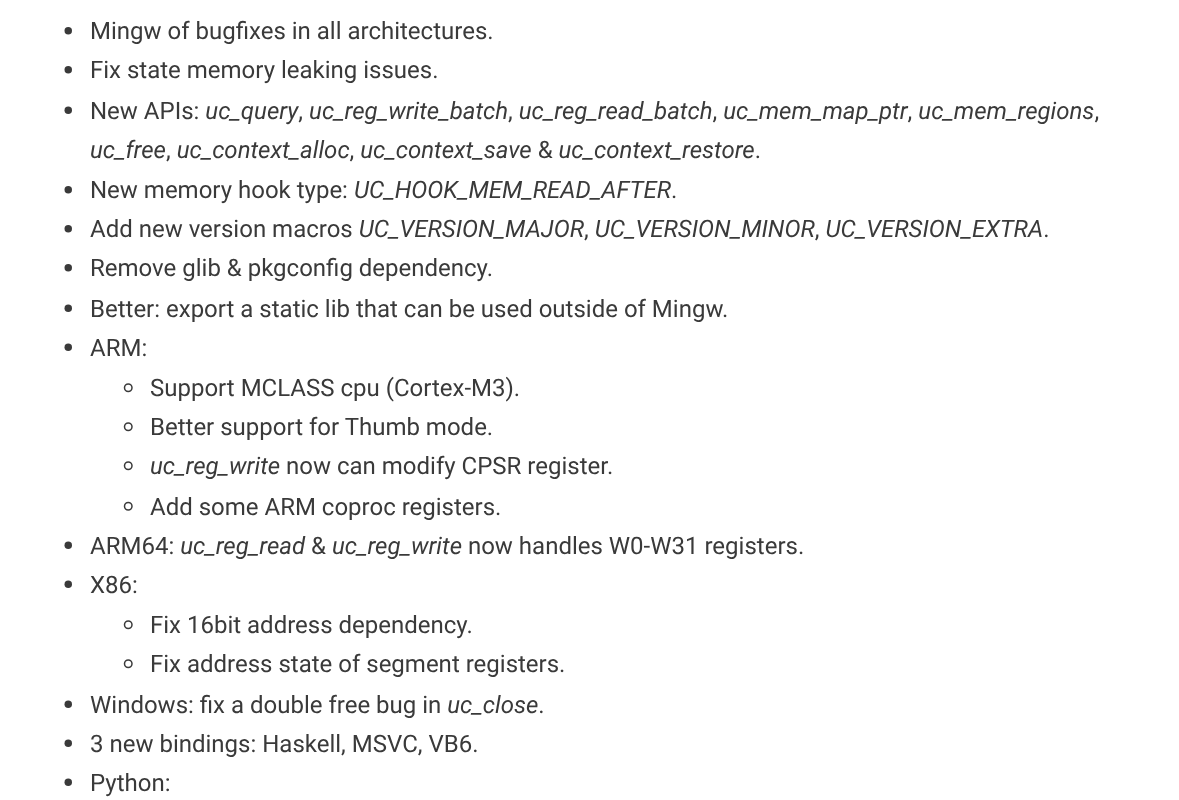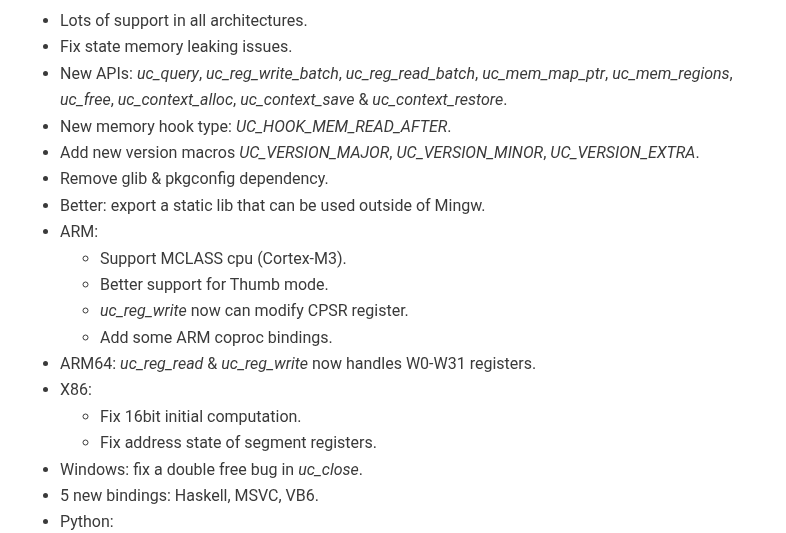--- a/index.html
+++ b/index.html
@@ -28,34 +28,34 @@
     }
     em {
       font-style: italic;
       text-align: center;
     }
   </style>
 </head>
 <body>
 
 <ul id="root">
-    <li>Lots of support in all architectures.</li>
+    <li>Mingw of bugfixes in all architectures.</li>
     <li>Fix state memory leaking issues.</li>
     <li>New APIs: <em>uc_query</em>, <em>uc_reg_write_batch</em>, <em>uc_reg_read_batch</em>, <em>uc_mem_map_ptr</em>, <em>uc_mem_regions</em>, <em>uc_free</em>, <em>uc_context_alloc</em>, <em>uc_context_save</em> &amp; <em>uc_context_restore</em>.</li>
     <li>New memory hook type: <em>UC_HOOK_MEM_READ_AFTER</em>.</li>
     <li>Add new version macros <em>UC_VERSION_MAJOR</em>, <em>UC_VERSION_MINOR</em>, <em>UC_VERSION_EXTRA</em>.</li>
     <li>Remove glib &amp; pkgconfig dependency.</li>
     <li>Better: export a static lib that can be used outside of Mingw.</li>
     <li>ARM:<ul>
         <li>Support MCLASS cpu (Cortex-M3).</li>
         <li>Better support for Thumb mode.</li>
         <li><em>uc_reg_write</em> now can modify CPSR register.</li>
-        <li>Add some ARM coproc bindings.</li>
+        <li>Add some ARM coproc registers.</li>
       </ul></li>
     <li>ARM64: <em>uc_reg_read</em> &amp; <em>uc_reg_write</em> now handles W0-W31 registers.</li>
     <li>X86:<ul>
-        <li>Fix 16bit initial computation.</li>
+        <li>Fix 16bit address dependency.</li>
         <li>Fix address state of segment registers.</li>
       </ul></li>
     <li>Windows: fix a double free bug in <em>uc_close</em>.</li>
-    <li>5 new bindings: Haskell, MSVC, VB6.</li>
+    <li>3 new bindings: Haskell, MSVC, VB6.</li>
     <li>Python:</li>
   </ul>
 
 </body></html>

